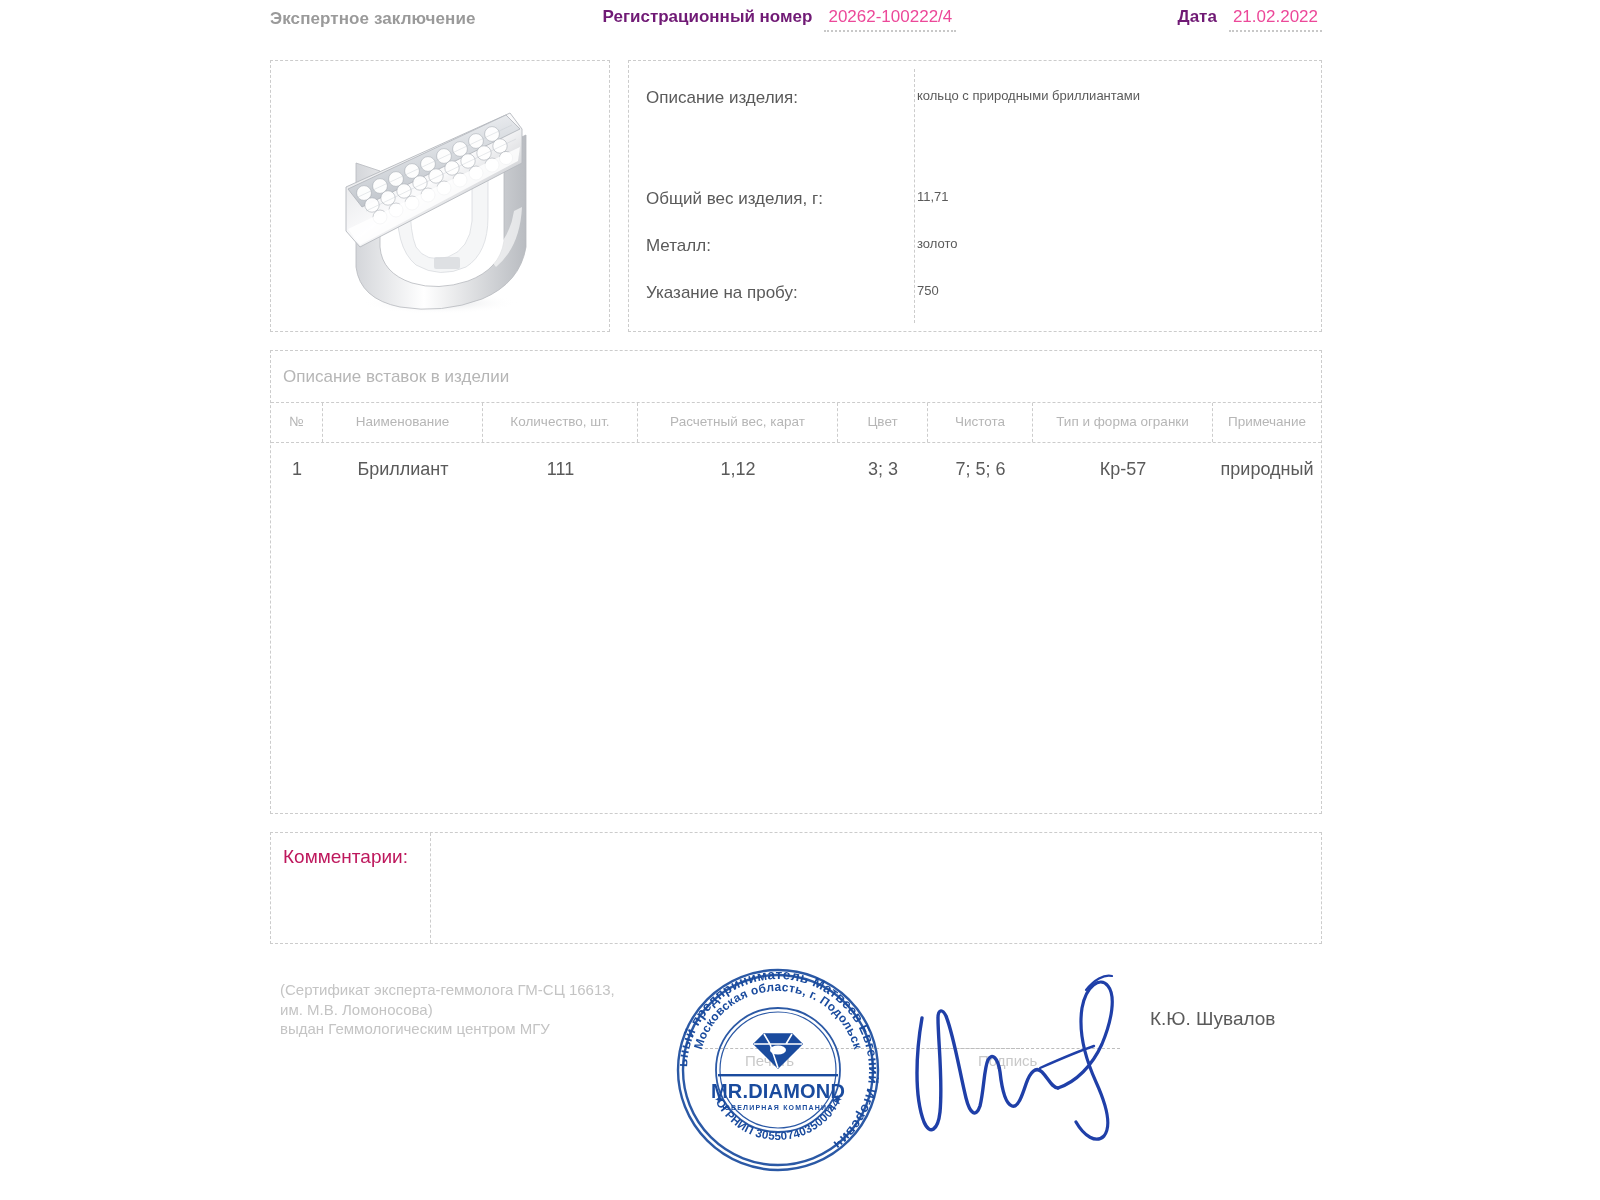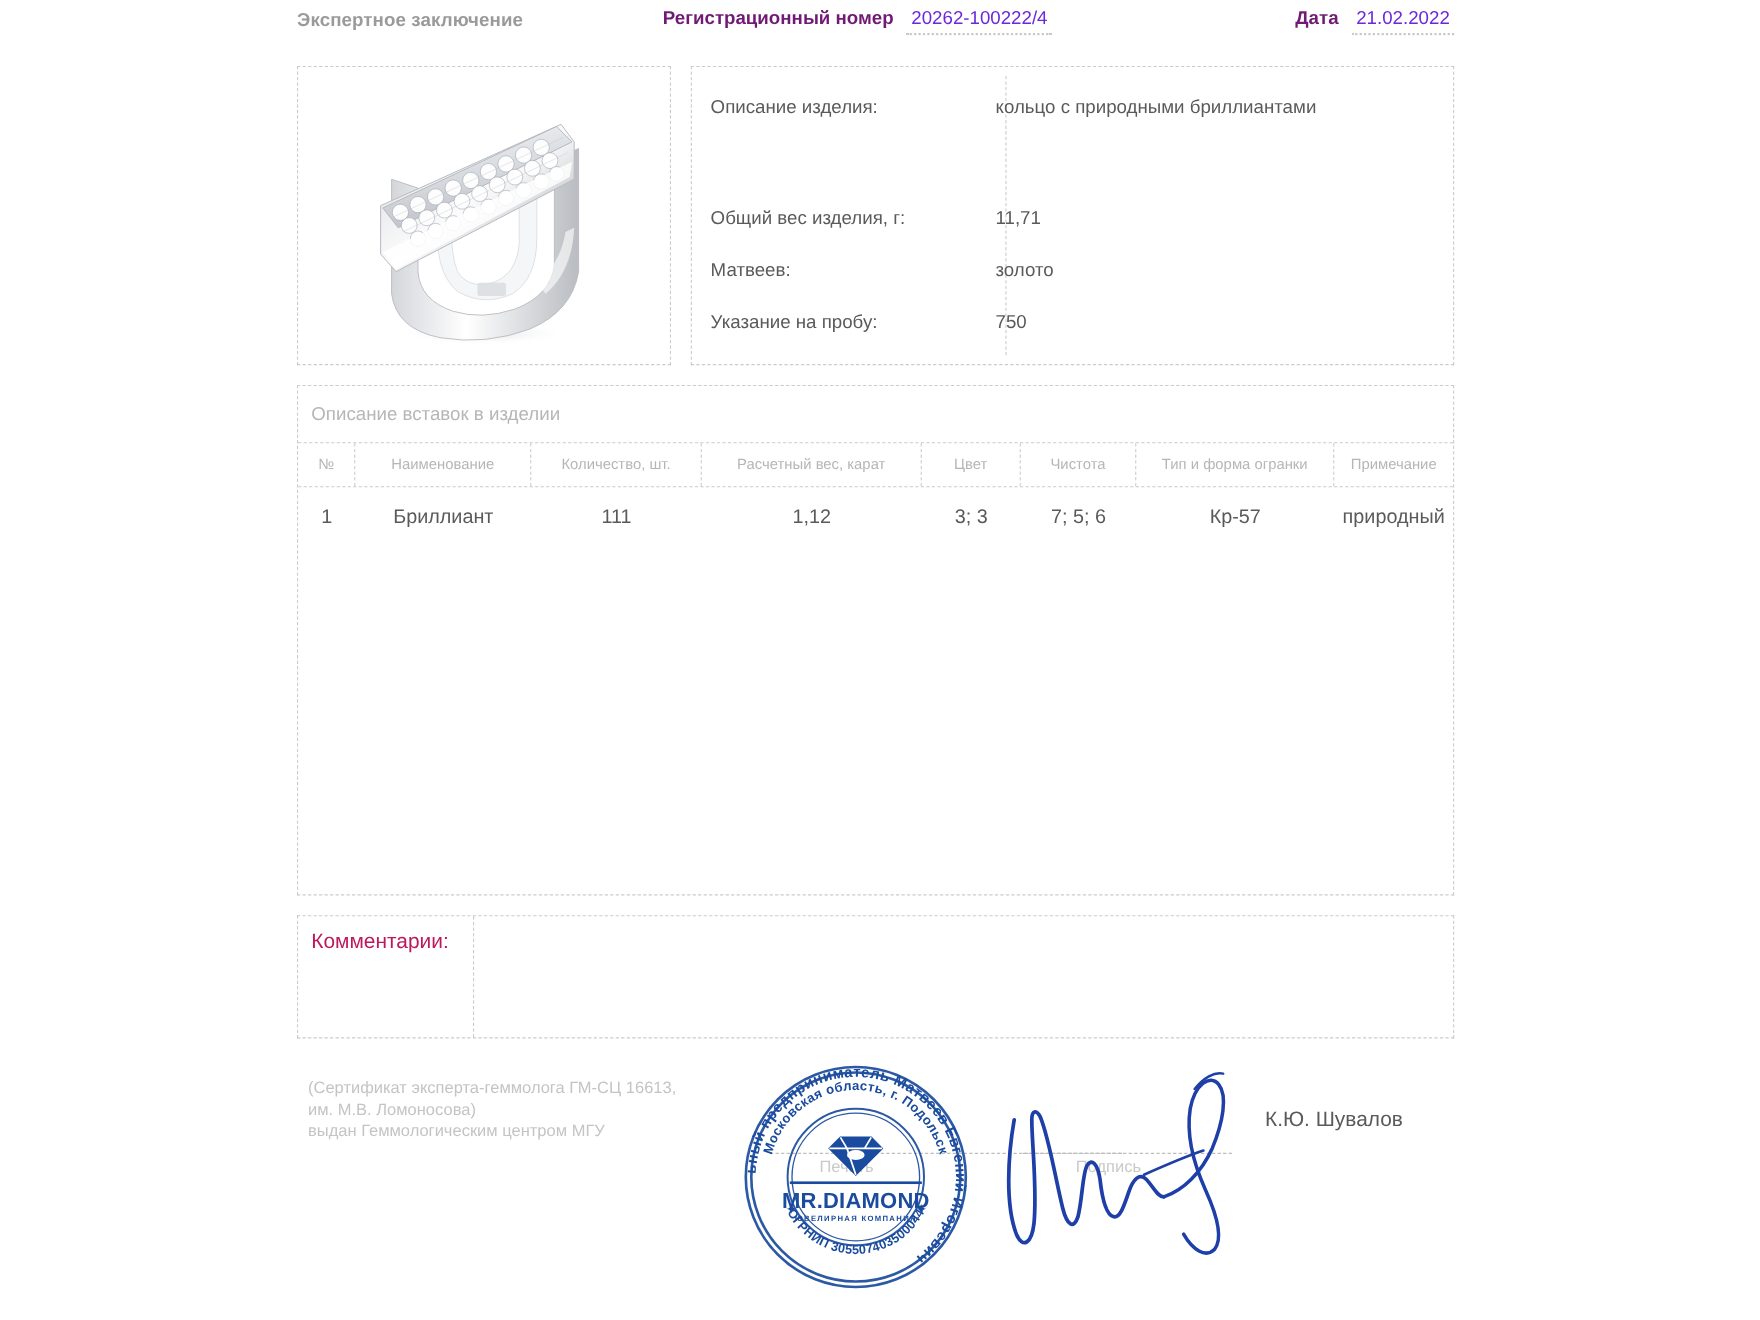--- a/index.html
+++ b/index.html
@@ -38,21 +38,21 @@
     white-space: nowrap;
   }
   .hdr-label {
     font-size: 17px;
     font-weight: bold;
     color: #701a75;
     white-space: nowrap;
   }
   .hdr-value {
     font-size: 17px;
-    color: #6d28d9;
+    color: #ec4899;
     margin-left: 12px;
     padding: 0 4px 3px 4px;
     border-bottom: 2px dotted #c8c8c8;
     white-space: nowrap;
   }
   .hdr-dateblock {
     display: flex;
     align-items: baseline;
     margin-left: auto;
     white-space: nowrap;
@@ -85,22 +85,22 @@
   }
   .desc-label {
     position: absolute;
     left: 17px;
     font-size: 17px;
     color: #5a5a5a;
     white-space: nowrap;
   }
   .desc-value {
     position: absolute;
-    left: 276px;
-    font-size: 17px;
+    left: 288px;
+    font-size: 13px;
     color: #5a5a5a;
     white-space: nowrap;
   }
   .r1 { top: 27px; }
   .r2 { top: 128px; }
   .r3 { top: 175px; }
   .r4 { top: 222px; }
 
   
   #inserts-box { left: 270px; top: 350px; width: 1052px; height: 464px; }
@@ -355,21 +355,21 @@
   <div class="box" id="desc-box">
     <div class="desc-grid">
       <div class="desc-divider"></div>
 
       <div class="desc-label r1">Описание изделия:</div>
       <div class="desc-value r1">кольцо с природными бриллиантами</div>
 
       <div class="desc-label r2">Общий вес изделия, г:</div>
       <div class="desc-value r2">11,71</div>
 
-      <div class="desc-label r3">Матвеев:</div>
+      <div class="desc-label r3">Металл:</div>
       <div class="desc-value r3">золото</div>
 
       <div class="desc-label r4">Указание на пробу:</div>
       <div class="desc-value r4">750</div>
     </div>
   </div>
 
   <div class="box" id="inserts-box">
     <div class="inserts-caption">Описание вставок в изделии</div>
 

